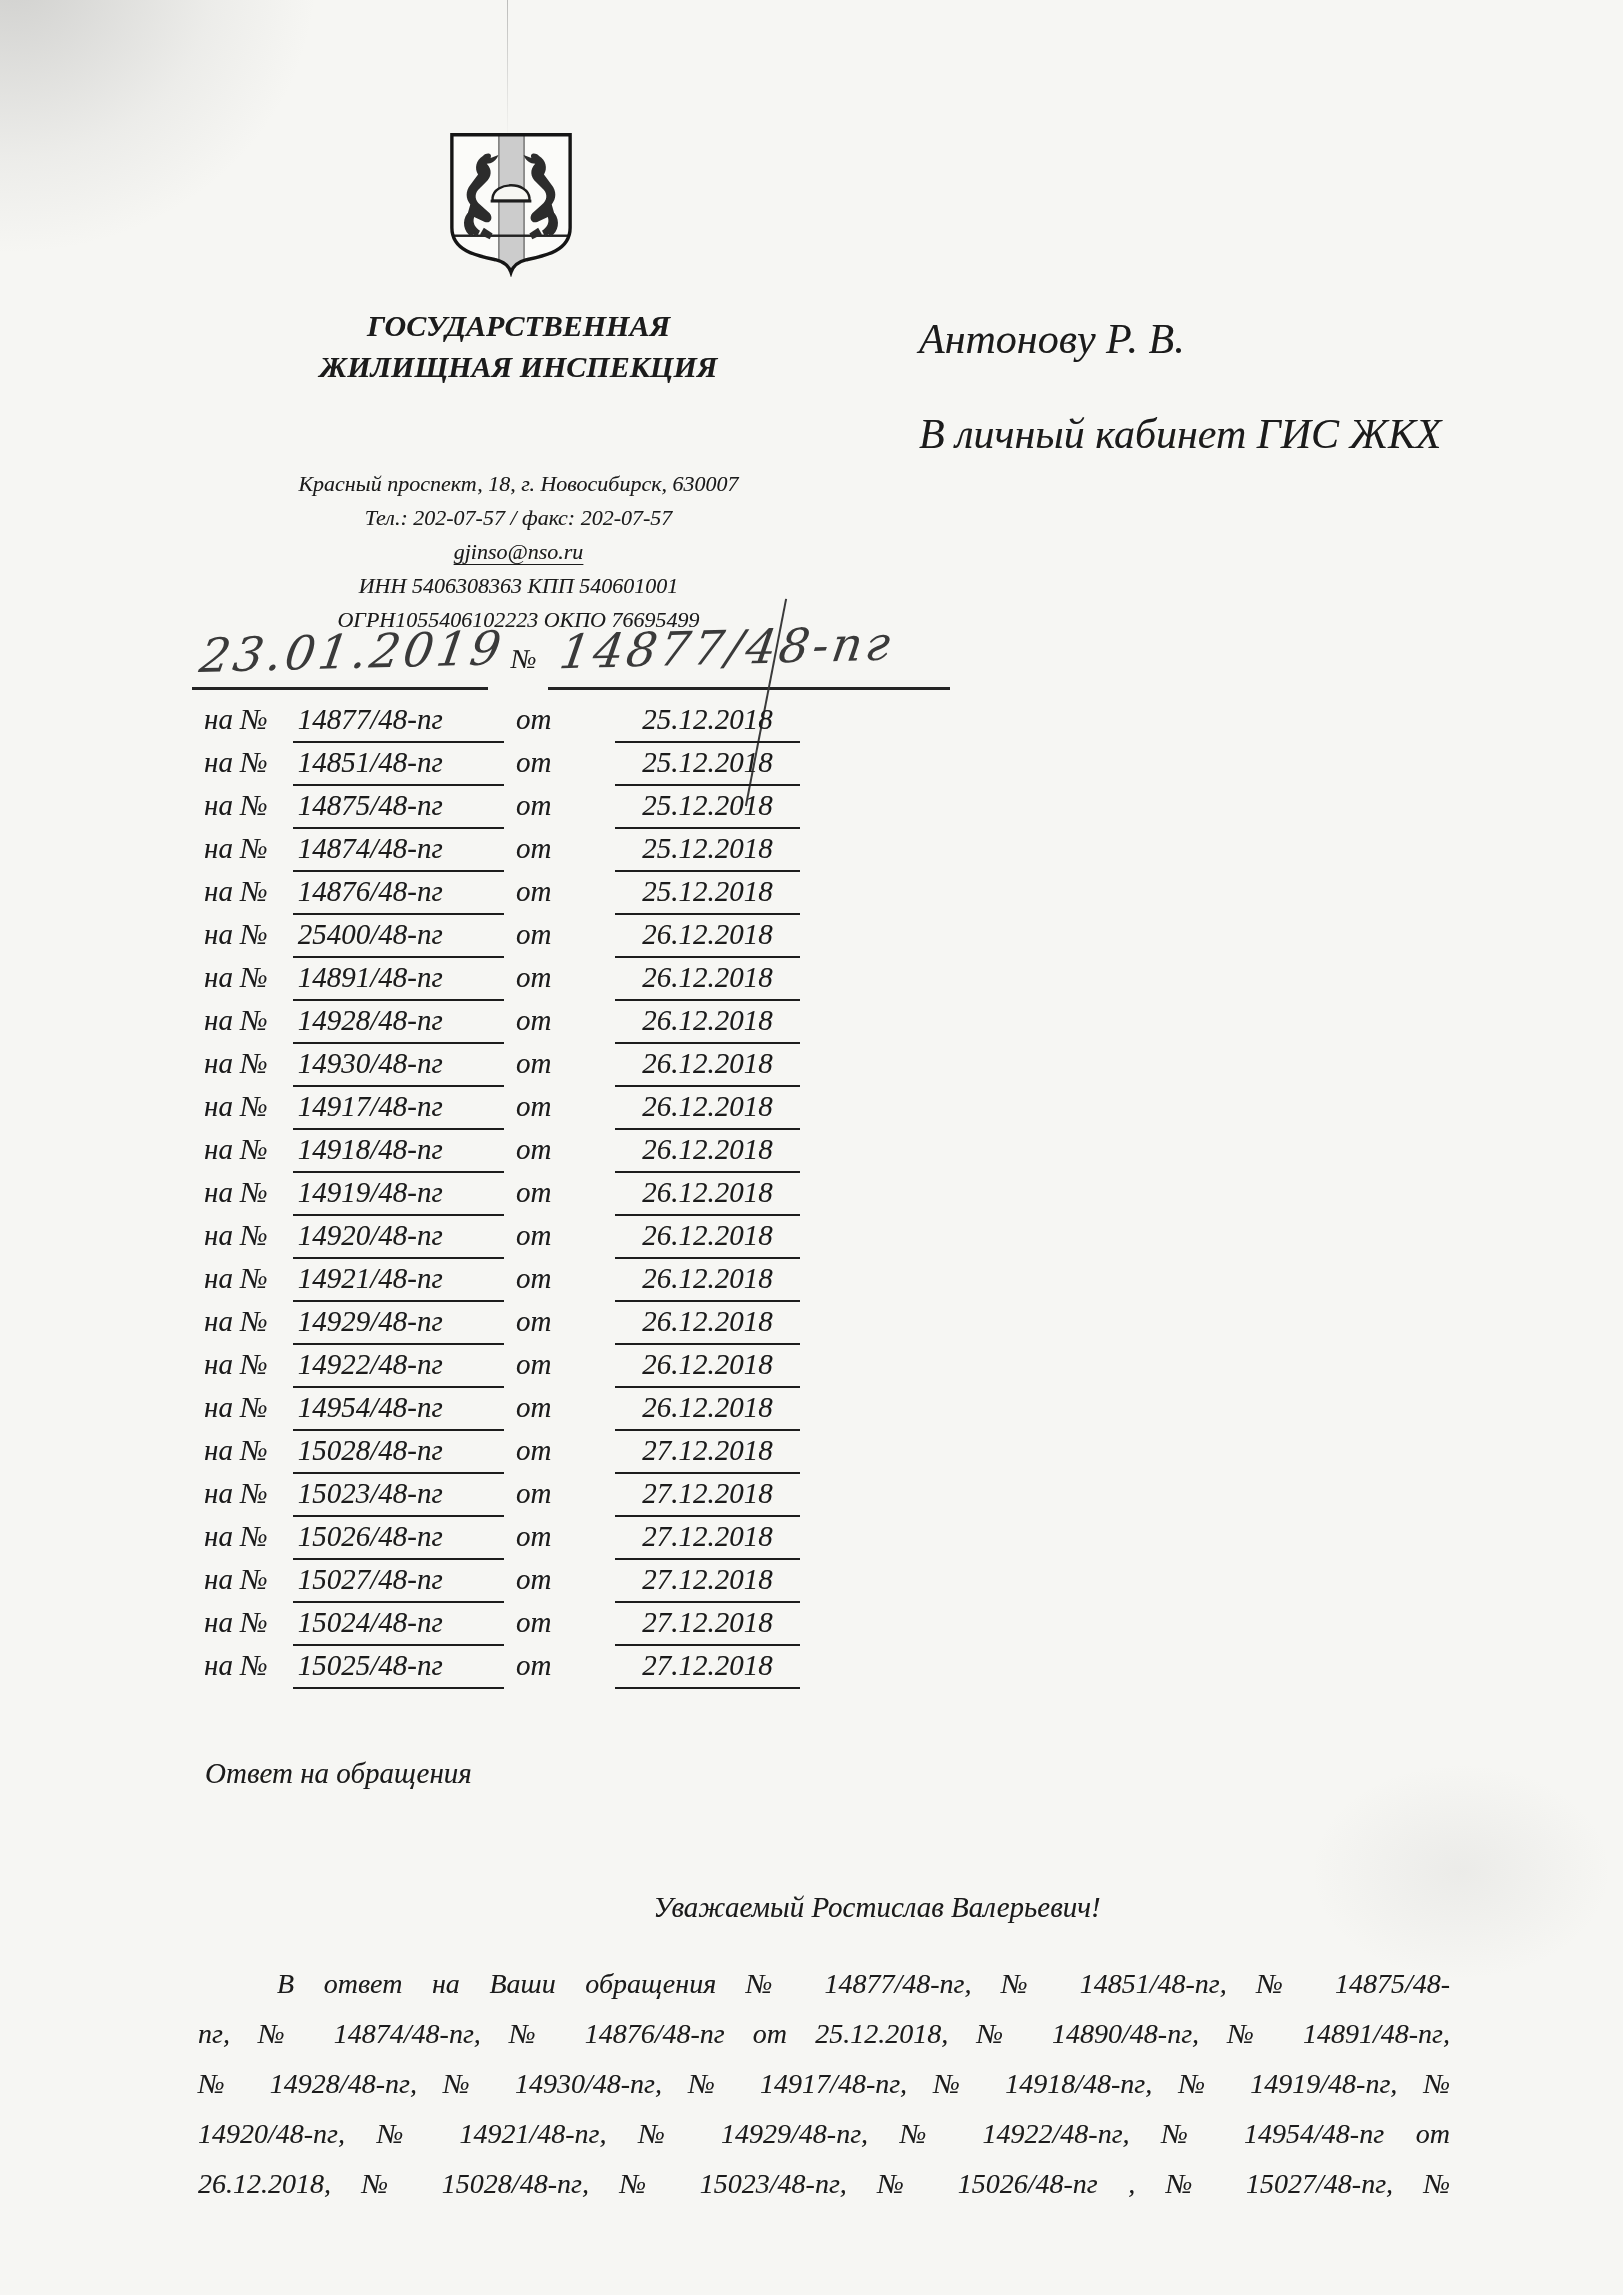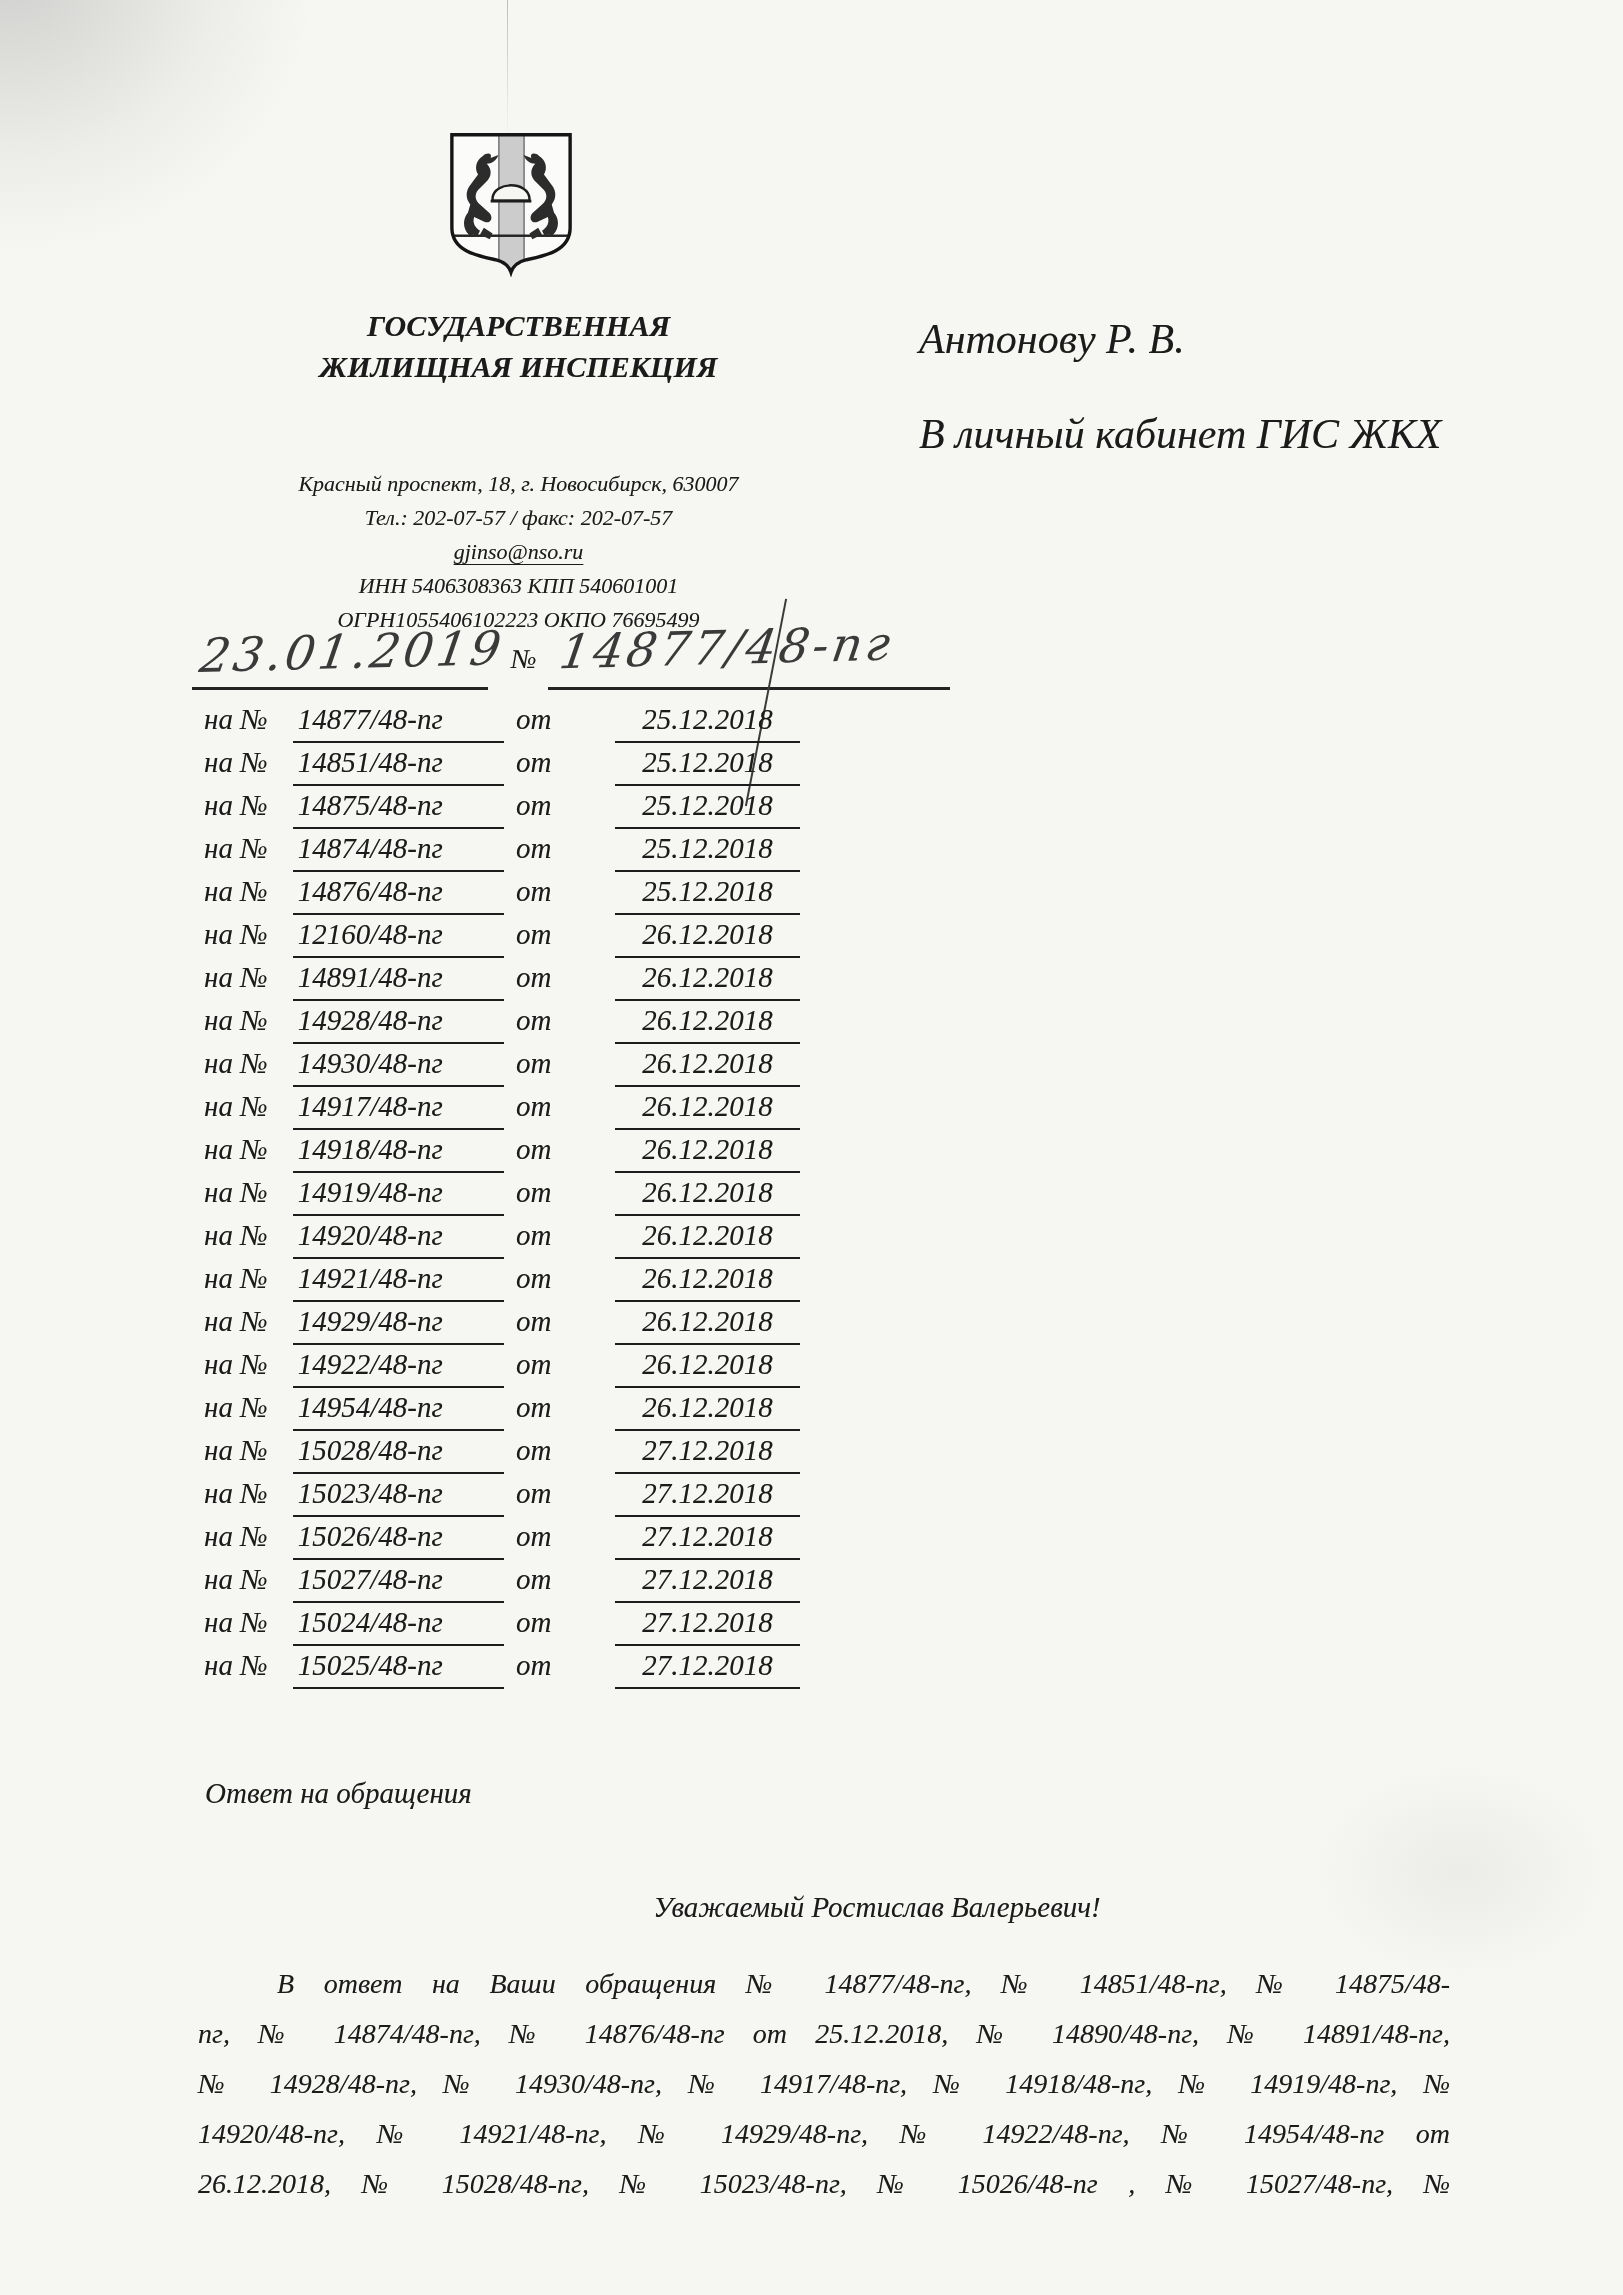--- a/index.html
+++ b/index.html
@@ -81,21 +81,21 @@
     width: 206px; height: 38px; padding-left: 4.7px;
     border-bottom: 2.8px solid #1d1d1d;
   }
   .ref-from { width: 70px; text-align: left; margin-left: 12.3px; }
   .ref-date {
     width: 185px; height: 38px; text-align: center; margin-left: 29px;
     border-bottom: 2.8px solid #1d1d1d;
   }
 
   
-  .subject { position: absolute; left: 205px; top: 1757px; font-size: 29px; margin-top: 20px; }
+  .subject { position: absolute; left: 205px; top: 1757px; font-size: 29px; }
   .salutation {
     position: absolute; left: 198px; top: 1891px; width: 1254px;
     text-align: center; padding-left: 104px; box-sizing: border-box;
     font-size: 29px;
   }
   .body-text { position: absolute; left: 198px; top: 1959px; width: 1252px; font-size: 28px; }
   .body-line {
     line-height: 50px;
     text-align: justify; text-align-last: justify;
     white-space: nowrap;
@@ -204,21 +204,21 @@
 
   <div class="ref-row">
     <span class="ref-prefix">на №</span>
     <span class="ref-number">14876/48-пг</span>
     <span class="ref-from">от</span>
     <span class="ref-date">25.12.2018</span>
   </div>
 
   <div class="ref-row">
     <span class="ref-prefix">на №</span>
-    <span class="ref-number">12160/48-пг</span>
+    <span class="ref-number">25400/48-пг</span>
     <span class="ref-from">от</span>
     <span class="ref-date">26.12.2018</span>
   </div>
 
   <div class="ref-row">
     <span class="ref-prefix">на №</span>
     <span class="ref-number">14891/48-пг</span>
     <span class="ref-from">от</span>
     <span class="ref-date">26.12.2018</span>
   </div>

